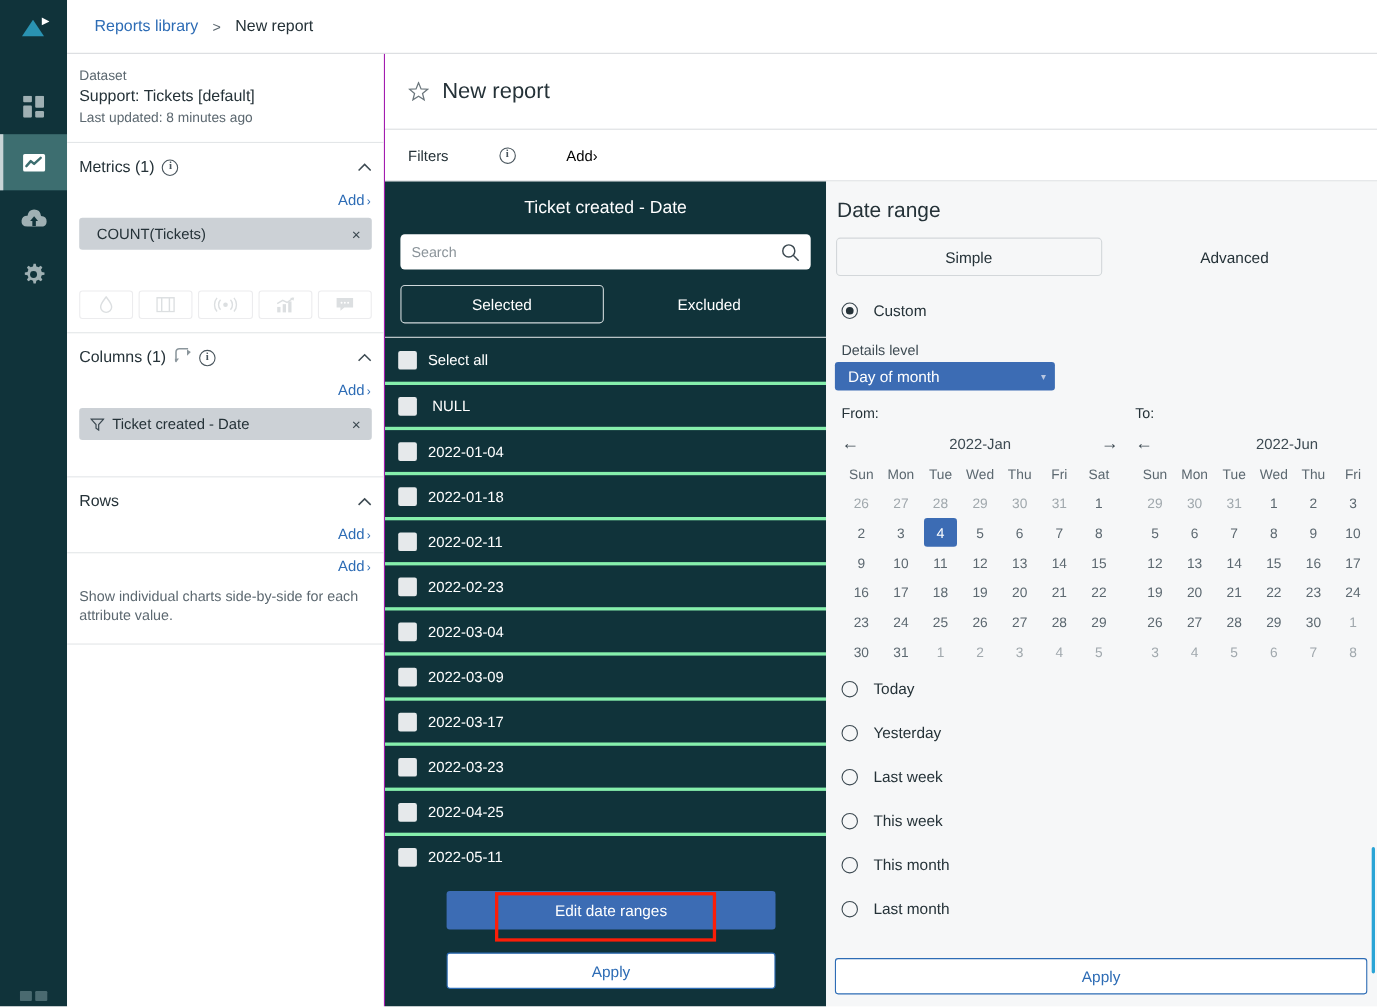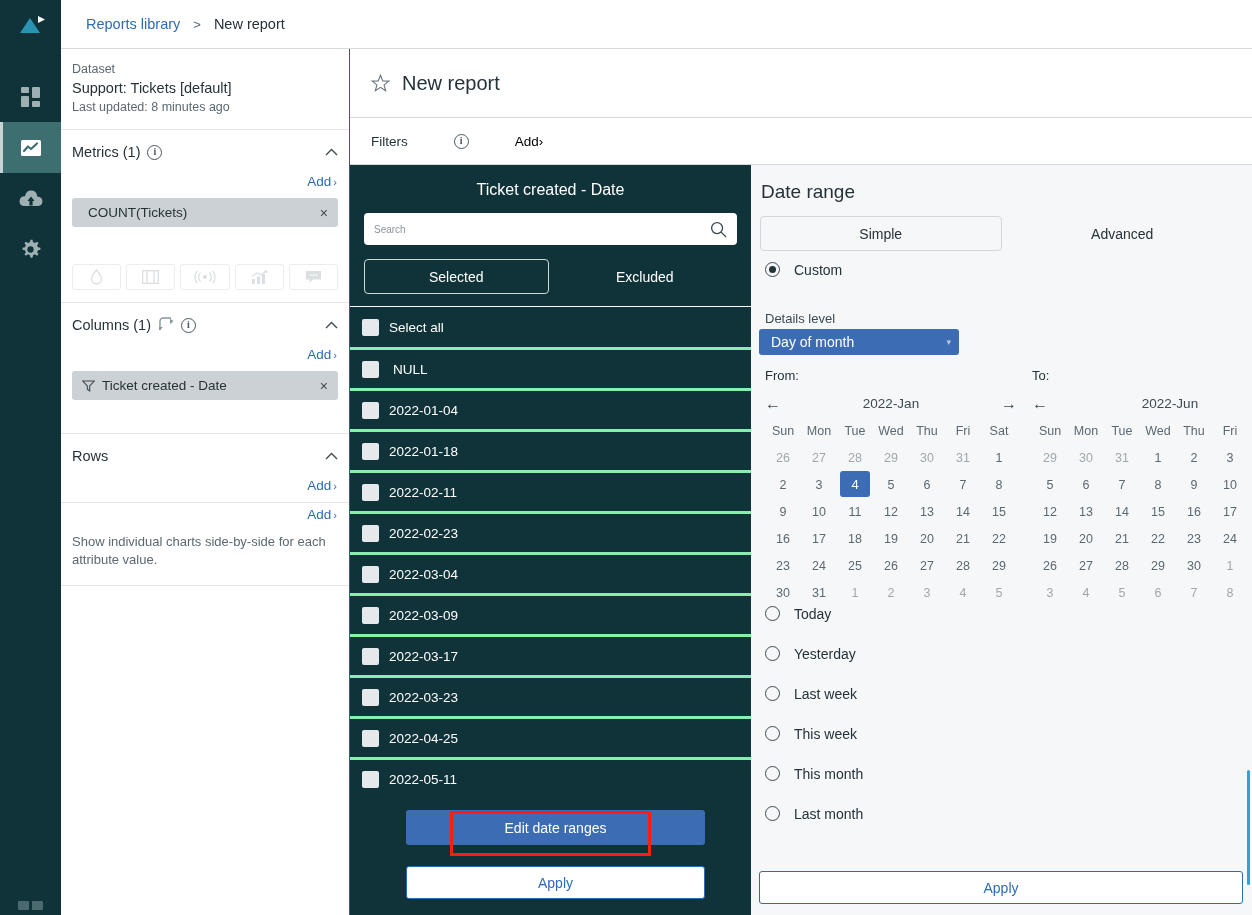--- a/index.html
+++ b/index.html
@@ -125,21 +125,21 @@
   #fly-title {
     text-align: center; font-size: 16px; padding: 16px 0 14px 0; color: #fff;
   }
   #fly-search-wrap { padding: 0 14px 0 14px; }
   #fly-search {
     position: relative; height: 32px; background: #fff; border-radius: 4px;
     display: flex; align-items: center;
   }
   #fly-search input {
     border: 0; outline: 0; background: transparent; height: 30px;
-    flex: 1; padding: 0 10px; font-size: 10px; color: #253238;
+    flex: 1; padding: 0 10px; font-size: 13px; color: #253238;
     font-family: "Liberation Sans", sans-serif;
   }
   #fly-search input::placeholder { color: #8b949a; }
   #fly-search .s-ico { padding-right: 10px; display: flex; cursor: pointer; }
   #fly-tabs { display: flex; padding: 14px 14px 12px 14px; gap: 4px; }
   .fly-tab {
     flex: 1; height: 35px; display: flex; align-items: center; justify-content: center;
     font-size: 14px; color: #fff; cursor: pointer; border-radius: 4px;
     border: 1px solid transparent;
   }
@@ -179,21 +179,21 @@
   }
   #dr-title { font-size: 19px; color: #253238; padding: 16px 0 0 10px; }
   #dr-modes { display: flex; padding: 13px 9px 0 9px; }
   .dr-mode {
     flex: 1; height: 35px; display: flex; align-items: center; justify-content: center;
     font-size: 14px; color: #253238; cursor: pointer; border-radius: 4px;
     border: 1px solid transparent;
   }
   .dr-mode.sel { border-color: #d3d7da; background: #f6f7f8; }
   .radio-row {
-    display: flex; align-items: flex-start; padding-left: 14px; height: 40px;
+    display: flex; align-items: center; padding-left: 14px; height: 40px;
     font-size: 14px; color: #253238; cursor: pointer;
   }
   .radio { width: 15px; height: 15px; border-radius: 50%; border: 1.6px solid #3d4a52;
            margin-right: 14px; flex: 0 0 auto; position: relative; }
   .radio.on::after {
     content: ""; position: absolute; left: 3px; top: 3px; width: 7px; height: 7px;
     border-radius: 50%; background: #253238;
   }
   #details-level-label { font-size: 13px; color: #3d4a52; padding: 9px 0 3px 14px; }
   #details-level {

